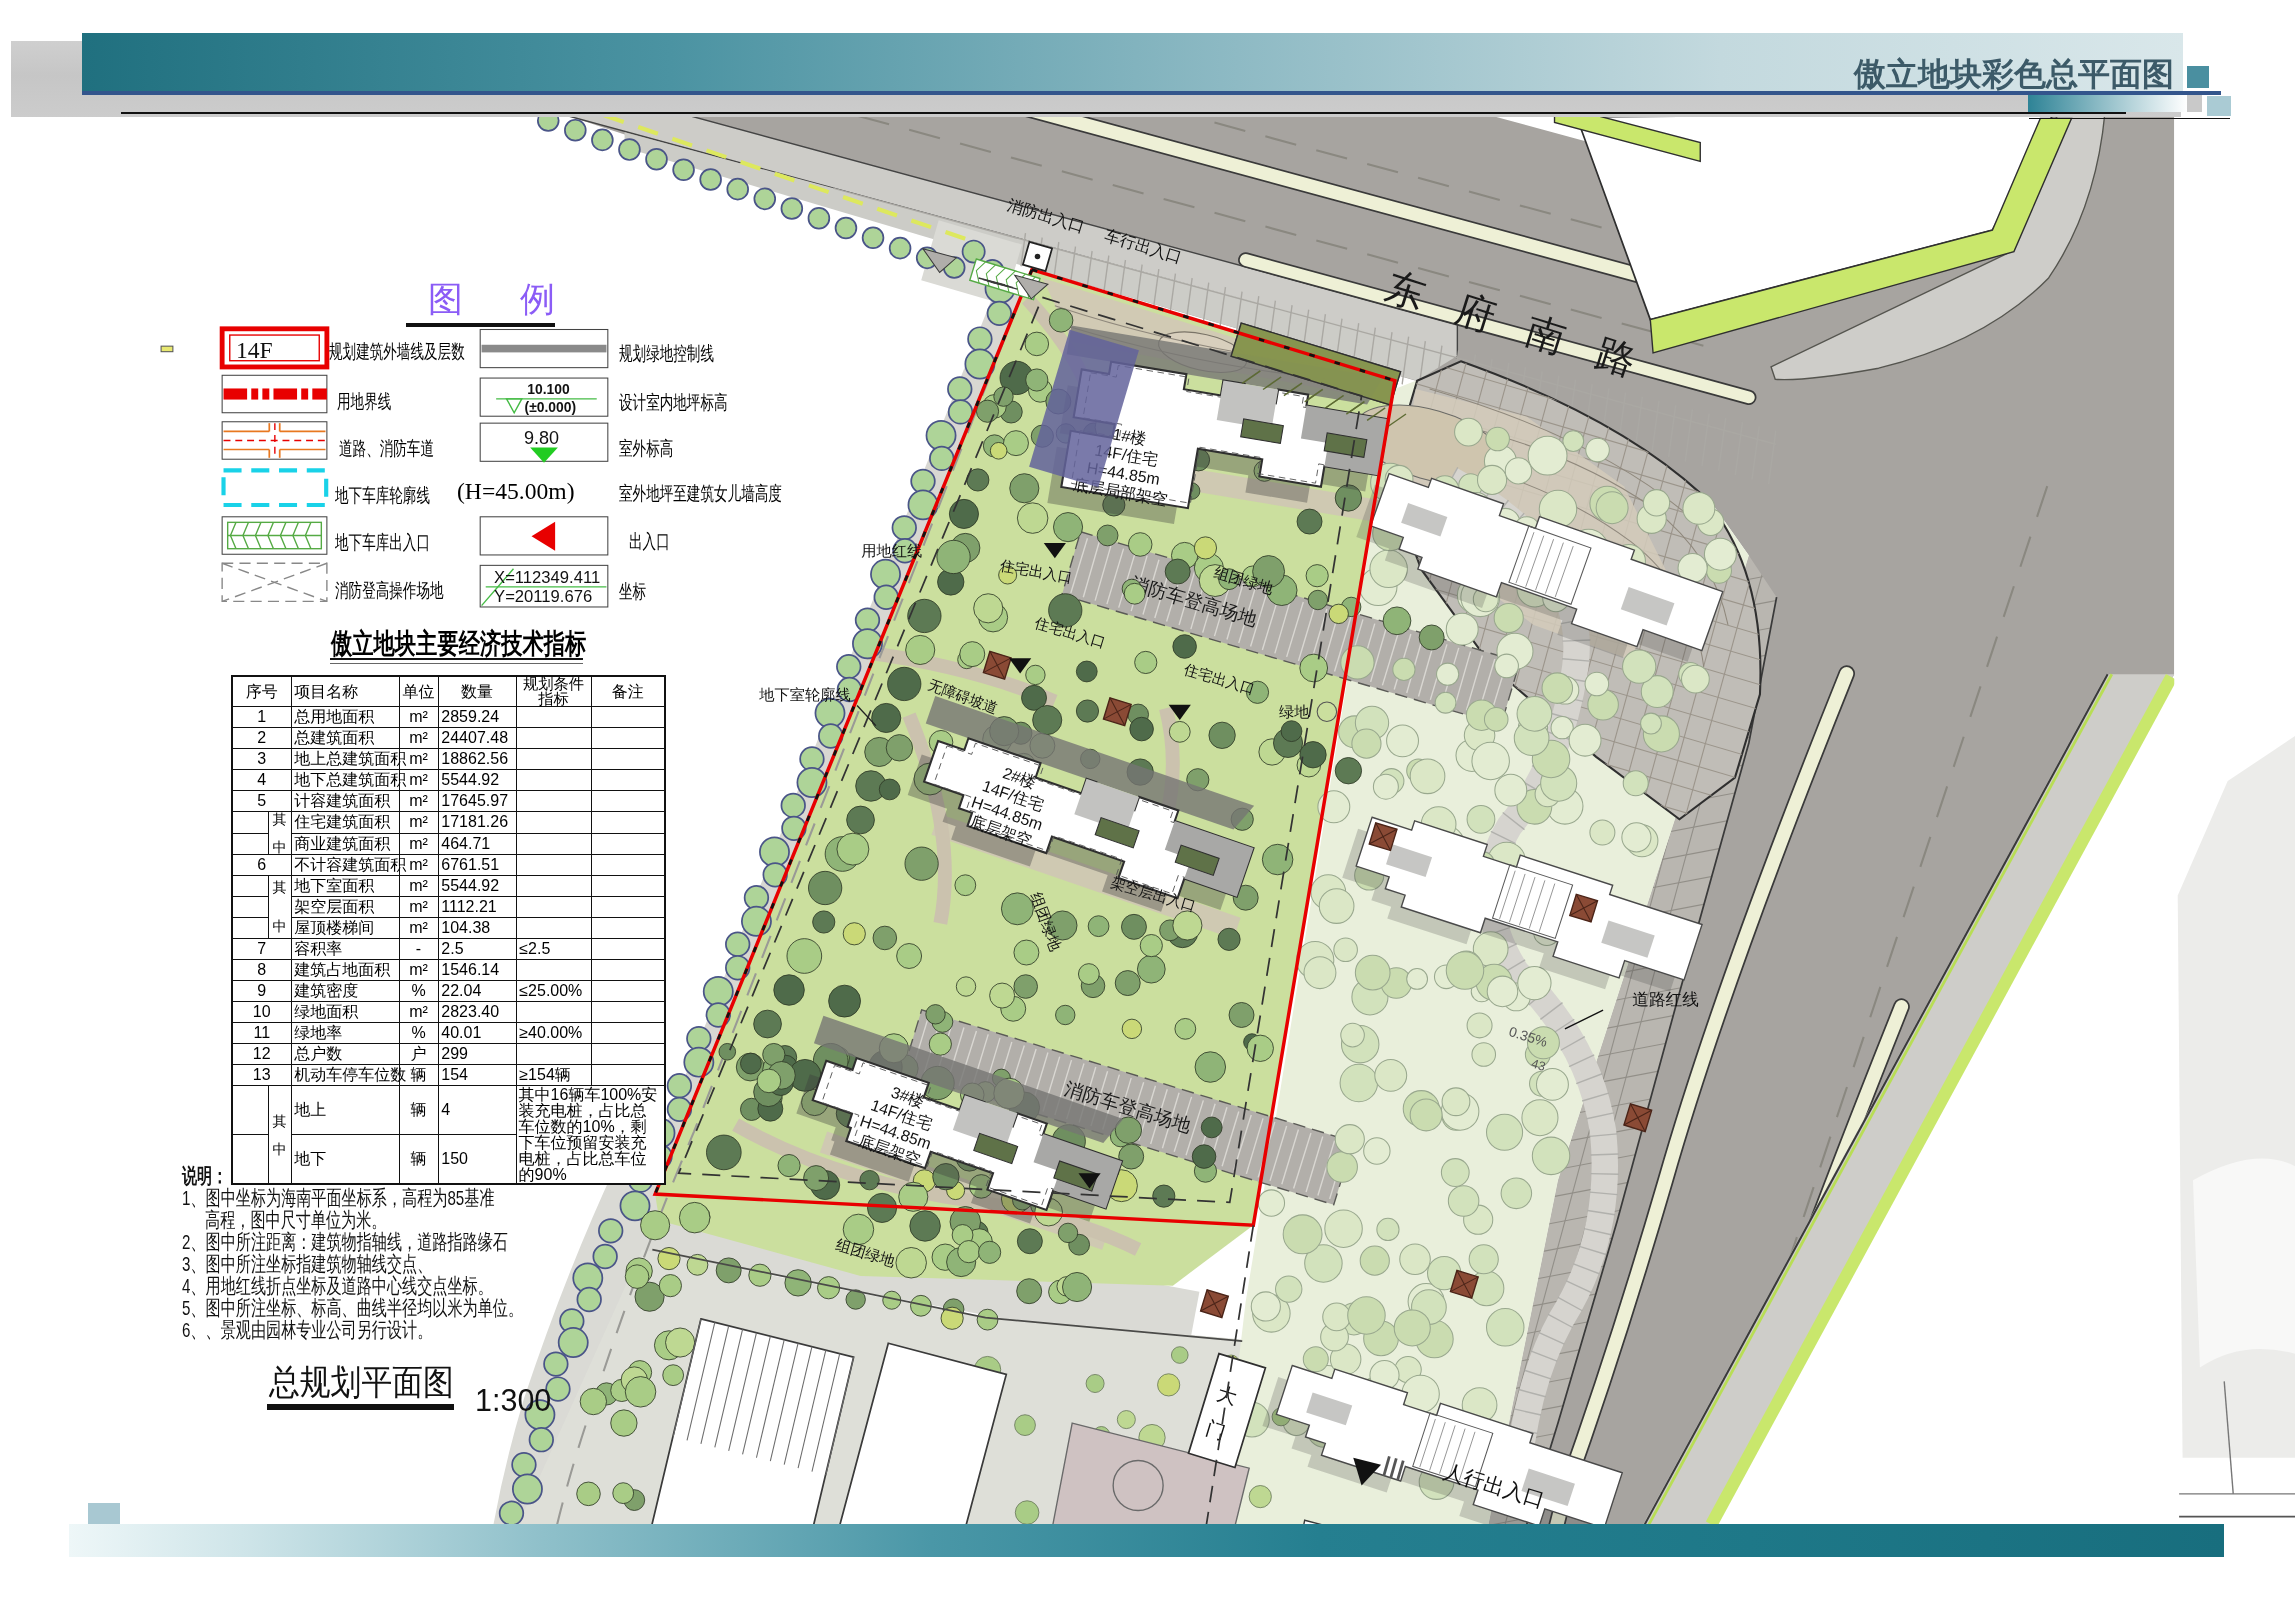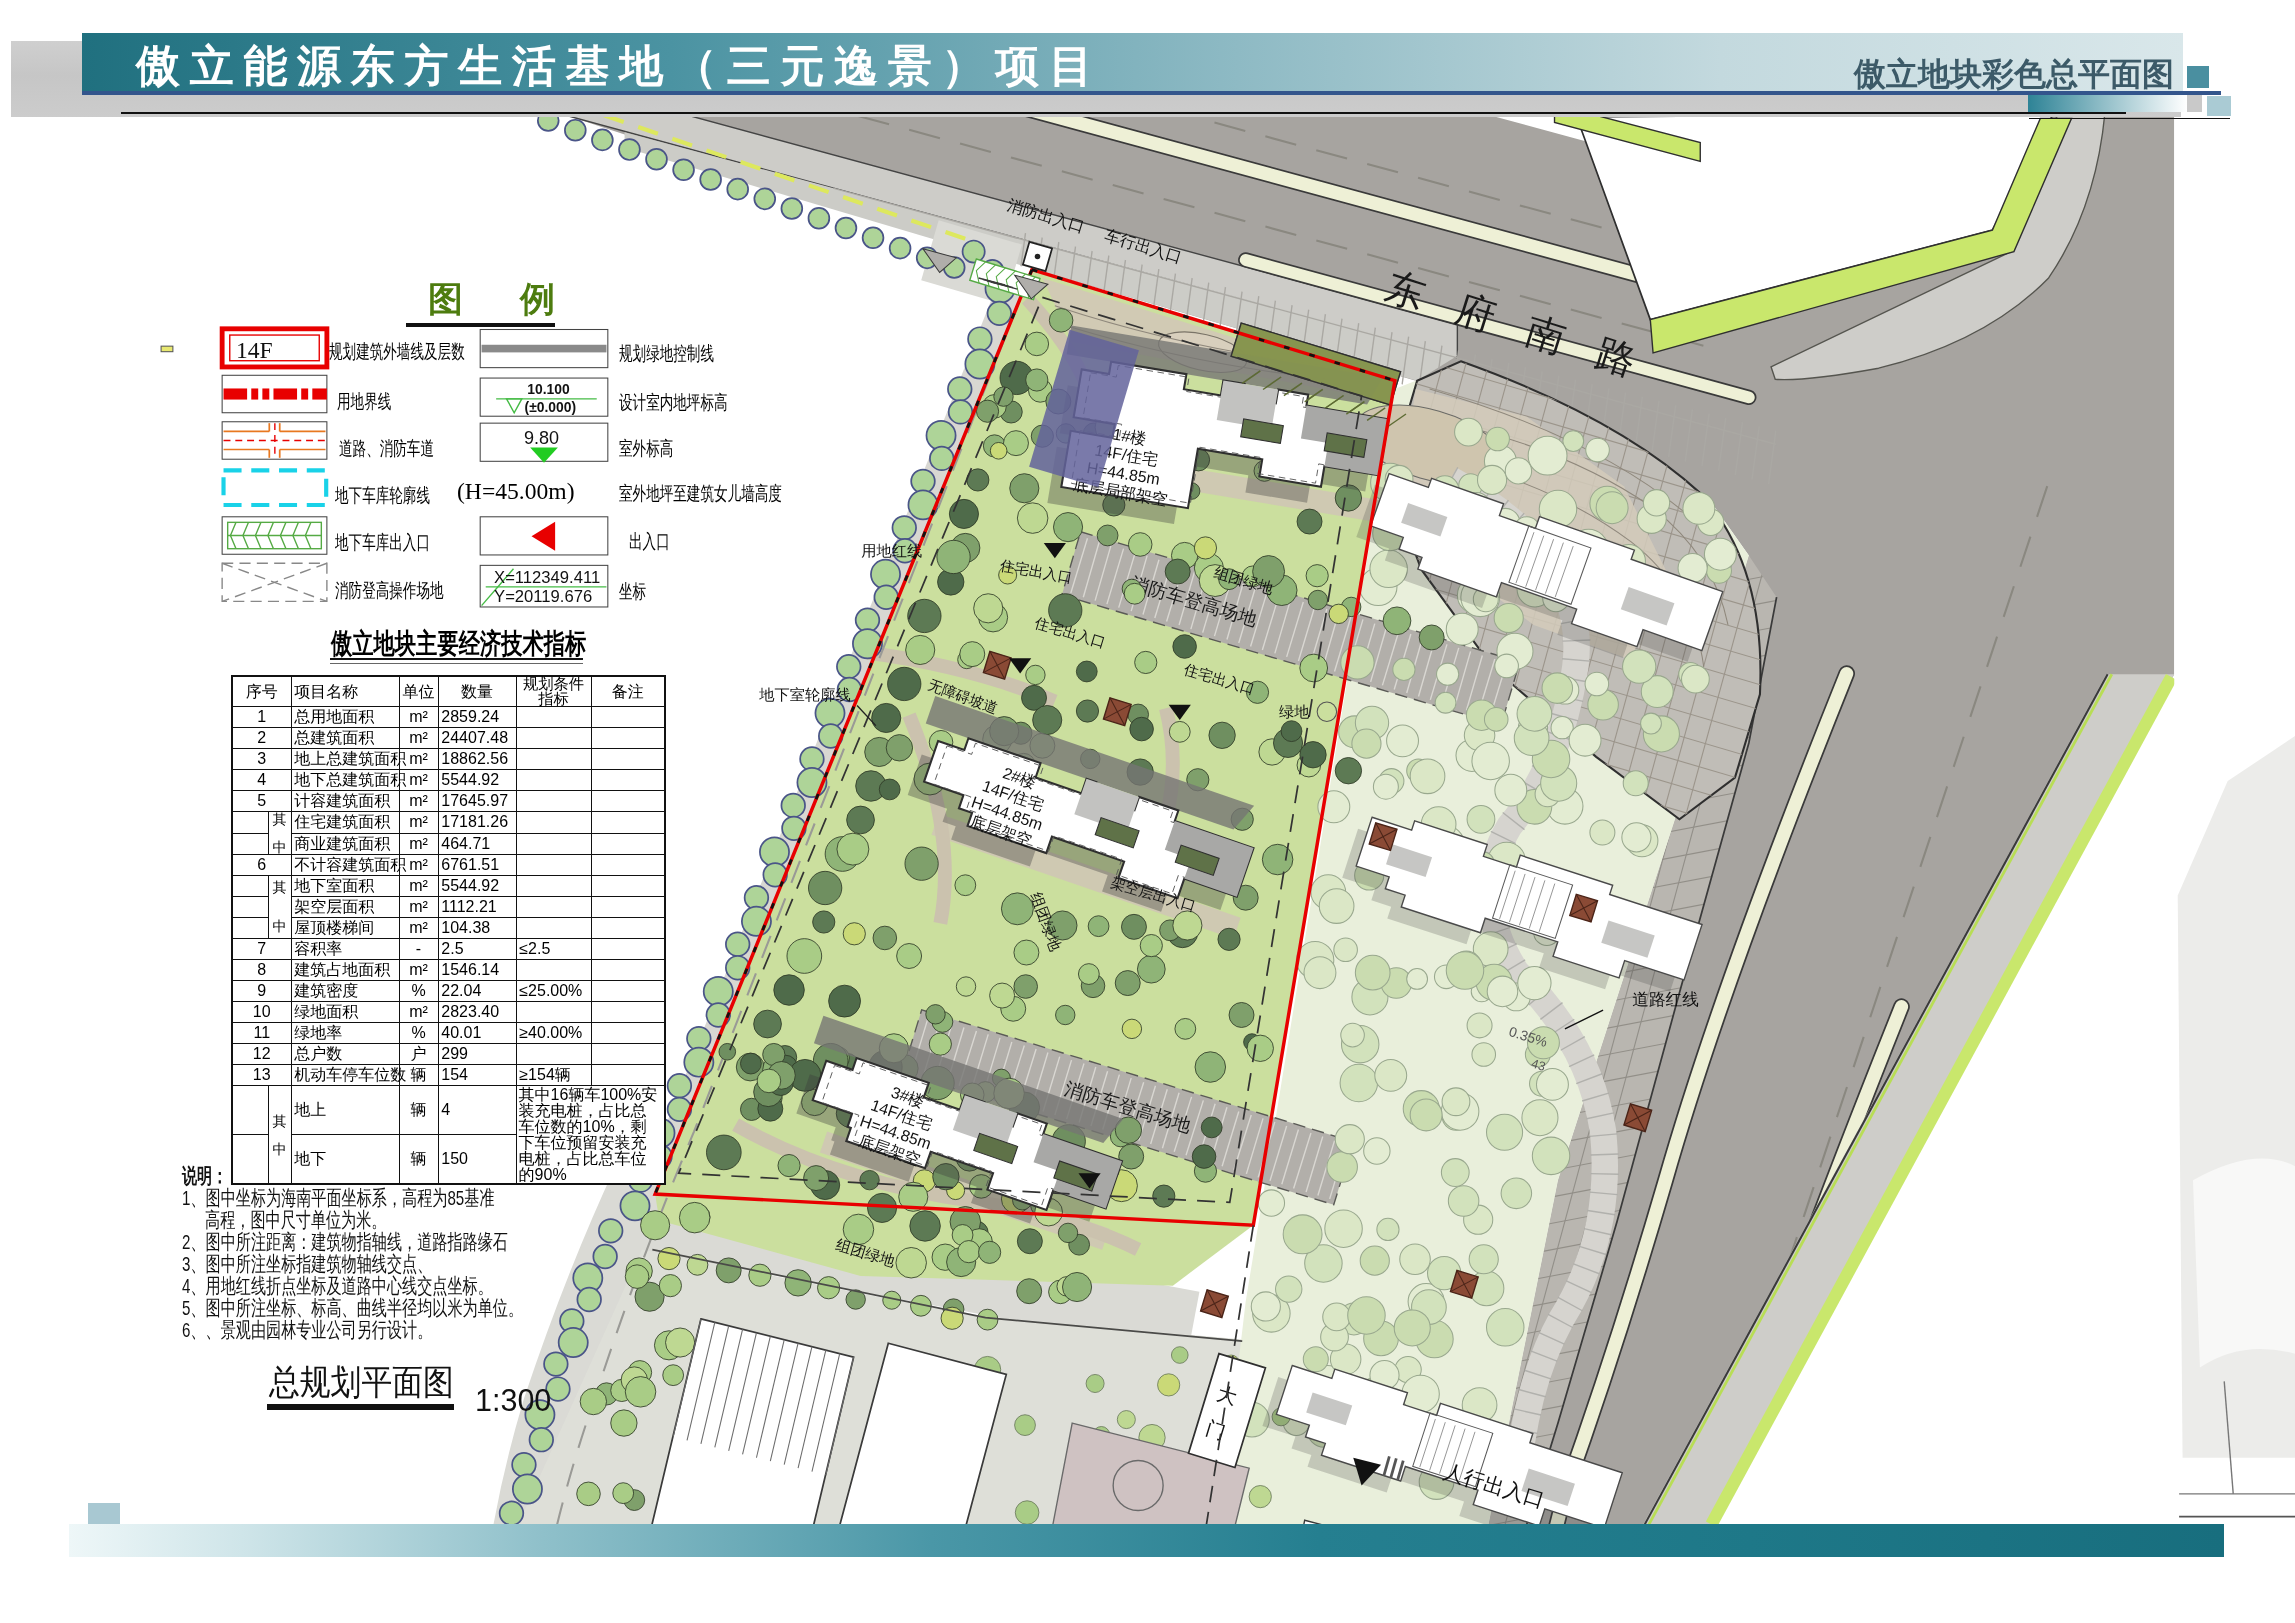--- a/index.html
+++ b/index.html
@@ -1216,38 +1216,37 @@
 <path d="M3160,1700 Q3250,1650 3307,1680 L3307,1950 Q3230,1930 3170,1970 Z" fill="#f8f8f7"></path>
 <line x1="3140" y1="2152" x2="3307" y2="2152" stroke="#777" stroke-width="2"></line>
 <line x1="3140" y1="2185" x2="3307" y2="2185" stroke="#555" stroke-width="2.5"></line>
 <line x1="3205" y1="1990" x2="3218" y2="2152" stroke="#777" stroke-width="2"></line>
 </svg>
 
 <div class="abs" style="left:11px;top:41px;width:2170px;height:76px;background:linear-gradient(180deg,#cfcfcf,#c6c6c6 45%,#cccccc);"></div>
 
 <div class="abs" style="left:82px;top:33px;width:2101px;height:58px;background:linear-gradient(90deg,#20707f 0%,#4b93a2 28%,#8ebac4 55%,#c3d9de 78%,#d9e7ea 100%);"></div>
 
-<div class="abs" style="left:136px;top:37px;font-size:44px;font-weight:bold;color:#fff;letter-spacing:9.7px;white-space:nowrap;">傲立能源东方生活基地（三元逸景）项目</div>
 
 <div class="abs" style="left:1854px;top:53px;font-size:32px;font-weight:bold;color:#3c5a68;white-space:nowrap;">傲立地块彩色总平面图</div>
 
 <div class="abs" style="left:82px;top:91px;width:2139px;height:4.2px;background:#33558c;"></div>
 
 <div class="abs" style="left:2028px;top:95px;width:159px;height:16.7px;background:linear-gradient(90deg,#2e8396,#ffffff);"></div>
 
 <div class="abs" style="left:2187px;top:95px;width:15.3px;height:16.7px;background:#c9c9c9;"></div>
 
 <div class="abs" style="left:2187px;top:66px;width:21.5px;height:21.5px;background:#4a8fa0;"></div>
 
 <div class="abs" style="left:2207px;top:96px;width:23.6px;height:20px;background:#aacbd4;"></div>
 
 <div class="abs" style="left:121px;top:112px;width:2005px;height:1.7px;background:#111;"></div>
 <div class="abs" style="left:2029px;top:118px;width:201px;height:1px;background:#111;"></div>
 
-<div class="abs" style="left:428px;top:276px;font-size:35px;font-weight:bold;color:#4d7c0f;letter-spacing:23.6px;">图 例</div>
+<div class="abs" style="left:428px;top:276px;font-size:35px;font-weight:normal;color:#8b5cf6;letter-spacing:23.6px;">图 例</div>
 <div class="abs" style="left:406px;top:323px;width:149px;height:3.5px;background:#111;"></div>
 
 <svg class="abs" style="left:0;top:0" width="694" height="659" viewBox="0 0 1000 950">
 
 <g>
         <rect x="320" y="474" width="151" height="55" fill="#fff" stroke="#e80000" stroke-width="7"></rect>
 <rect x="331" y="483" width="129" height="37" fill="#fff" stroke="#e80000" stroke-width="2"></rect>
 <text x="340" y="516" font-size="34" fill="#111" font-family="Liberation Serif,serif">14F</text>
       </g>
 

